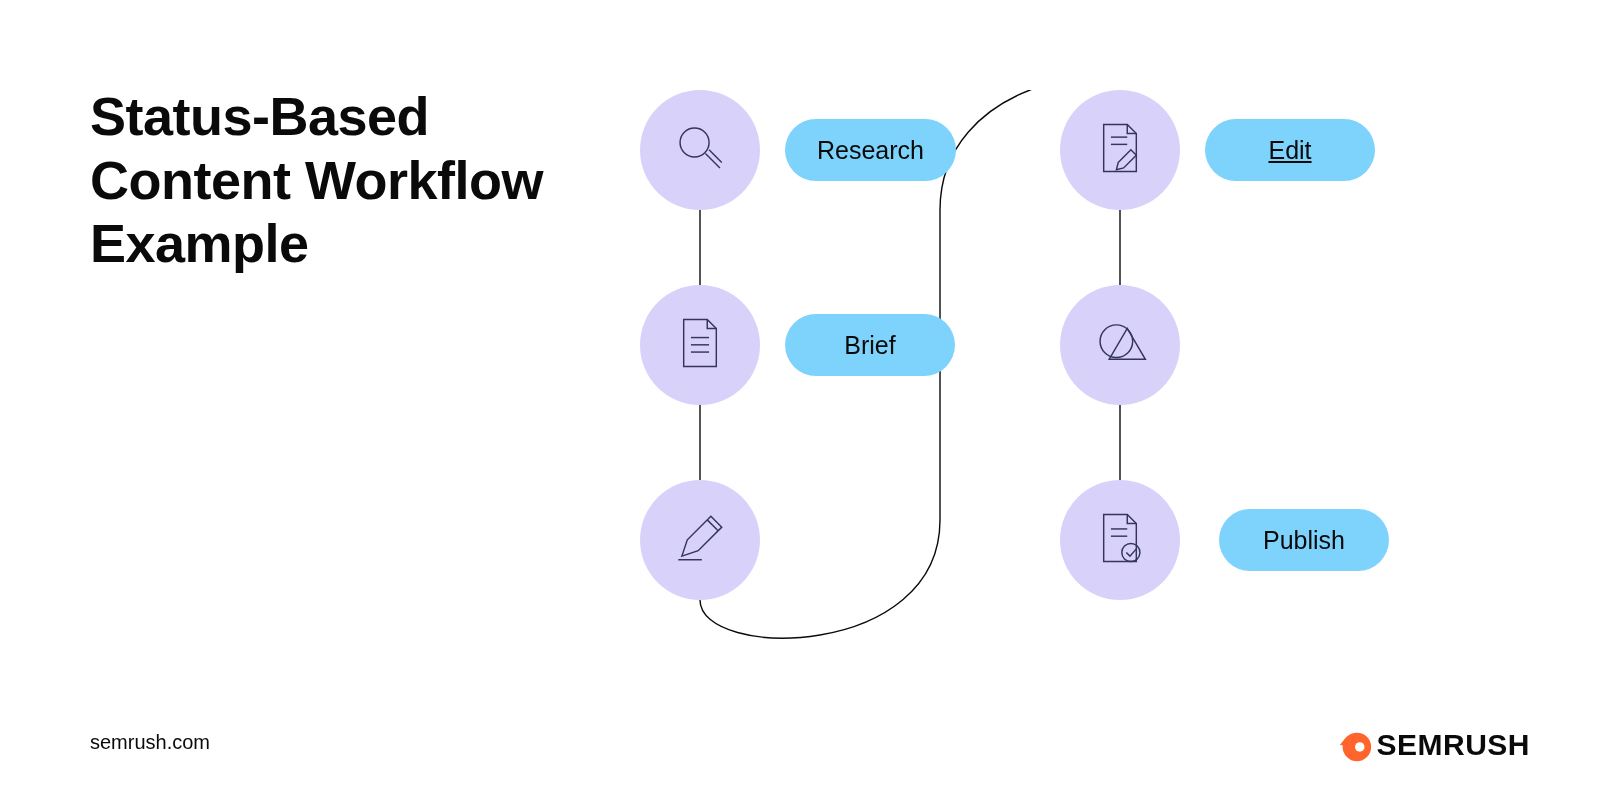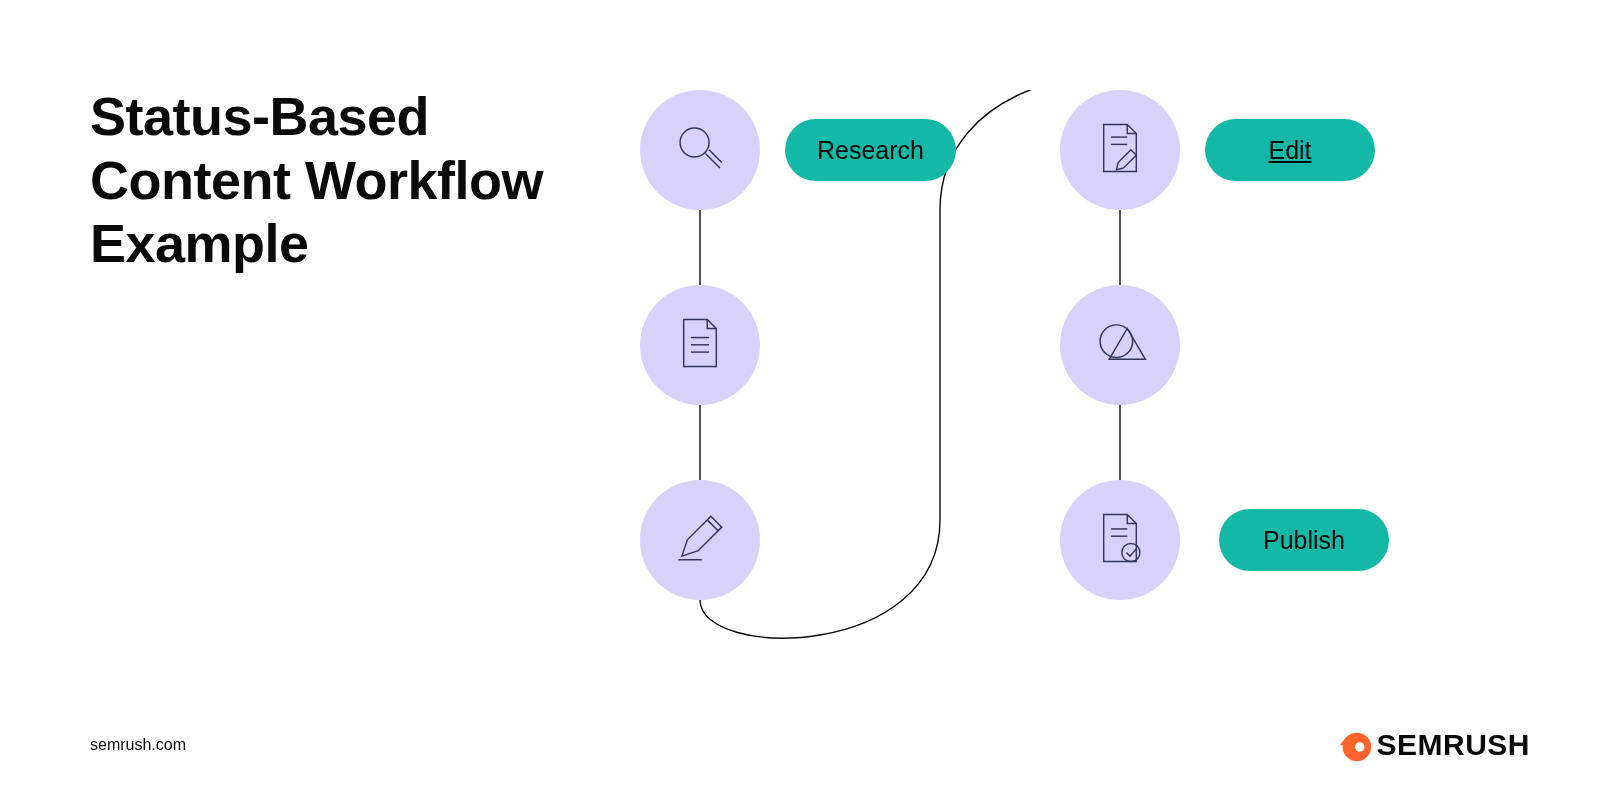--- a/index.html
+++ b/index.html
@@ -5,32 +5,32 @@
   * { box-sizing: border-box; margin: 0; padding: 0; }
   html, body { width: 1600px; height: 794px; font-family: -apple-system, BlinkMacSystemFont, "Segoe UI", Helvetica, Arial, sans-serif; background: #fff; }
   .canvas { position: relative; width: 1600px; height: 794px; }
   .title {
     position: absolute; left: 90px; top: 85px; width: 520px;
     font-size: 54px; font-weight: 700; line-height: 1.18; color: #0a0a0a;
     letter-spacing: -0.5px;
   }
   .url {
     position: absolute; left: 90px; bottom: 40px;
-    font-size: 16px; color: #0a0a0a;
+    font-size: 20px; color: #0a0a0a;
   }
   .brand {
     position: absolute; right: 70px; bottom: 30px;
     display: flex; align-items: center; gap: 2px;
   }
   .brand-text { font-size: 30px; font-weight: 800; letter-spacing: 0.5px; color: #0a0a0a; }
   .brand-icon { width: 38px; height: 38px; }
   .diagram { position: absolute; left: 640px; top: 90px; width: 870px; height: 530px; }
   .node { position: absolute; width: 120px; height: 120px; border-radius: 50%; background: #d8d2fb; display:flex; align-items:center; justify-content:center; }
   .node svg { width: 58px; height: 58px; stroke: #353559; stroke-width: 1.6; fill: none; }
-  .label { position: absolute; height: 62px; padding: 0 32px; border-radius: 40px; background: #14b8a6; color: #0a0a0a; display:flex; align-items:center; justify-content:center; font-size: 25px; min-width: 170px; text-align:center;}
+  .label { position: absolute; height: 62px; padding: 0 32px; border-radius: 40px; background: #7dd3fc; color: #0a0a0a; display:flex; align-items:center; justify-content:center; font-size: 25px; min-width: 170px; text-align:center;}
   
   .n1 { left: 0;   top: 0; }
   .n2 { left: 0;   top: 195; }
   .n3 { left: 0;   top: 390px; }
   .l1 { left: 145px; top: 29px; }
   .l2 { left: 145px; top: 224px; }
   .l3 { left: 145px; top: 419px; }
   
   .n4 { left: 420px; top: 0; }
   .n5 { left: 420px; top: 195px; }
@@ -74,20 +74,21 @@
       <span>
         <svg viewBox="0 0 64 64">
             <path d="M14 6 h26 l10 10 v42 h-36 z"></path>
             <path d="M40 6 v10 h10"></path>
             <line x1="22" y1="26" x2="42" y2="26"></line>
             <line x1="22" y1="34" x2="42" y2="34"></line>
             <line x1="22" y1="42" x2="42" y2="42"></line>
           </svg>
       </span>
     </div>
+    <div class="label l2">Brief</div>
 
     <div class="node n3">
       <span>
         <svg viewBox="0 0 64 64">
             <path d="M12 52 l6 -18 26 -26 12 12 -26 26 z"></path>
             <line x1="8" y1="56" x2="34" y2="56"></line>
             <line x1="40" y1="12" x2="52" y2="24"></line>
           </svg>
       </span>
     </div>

